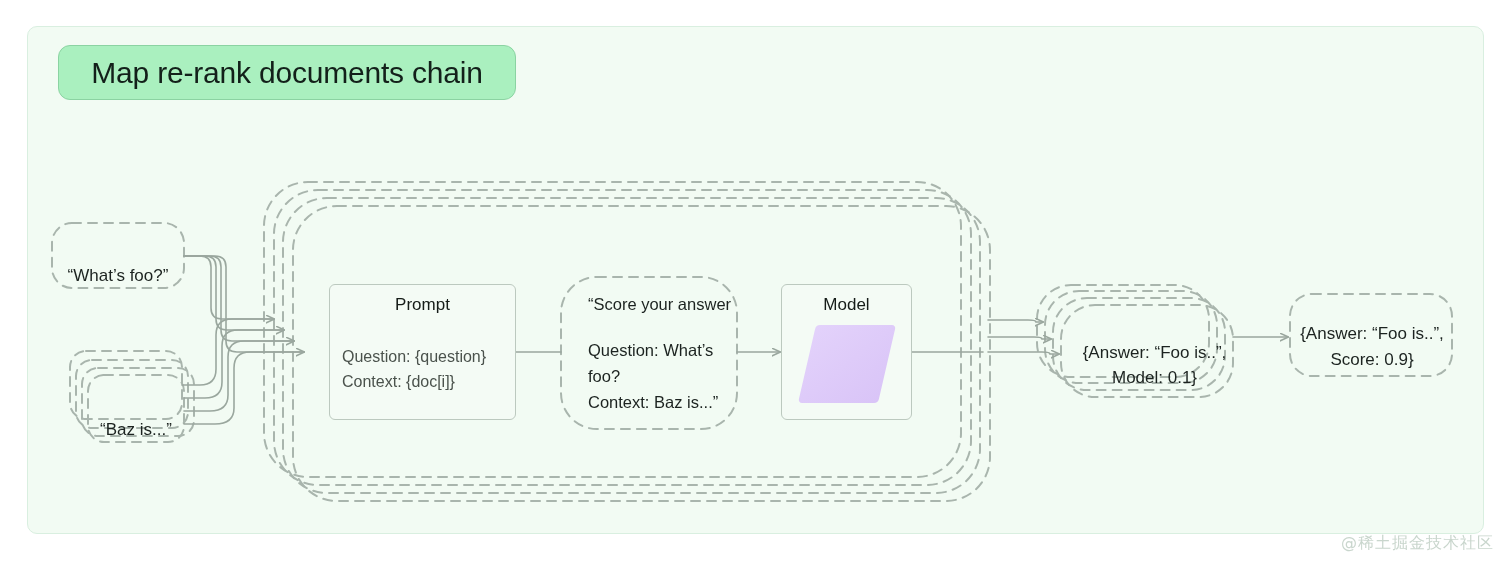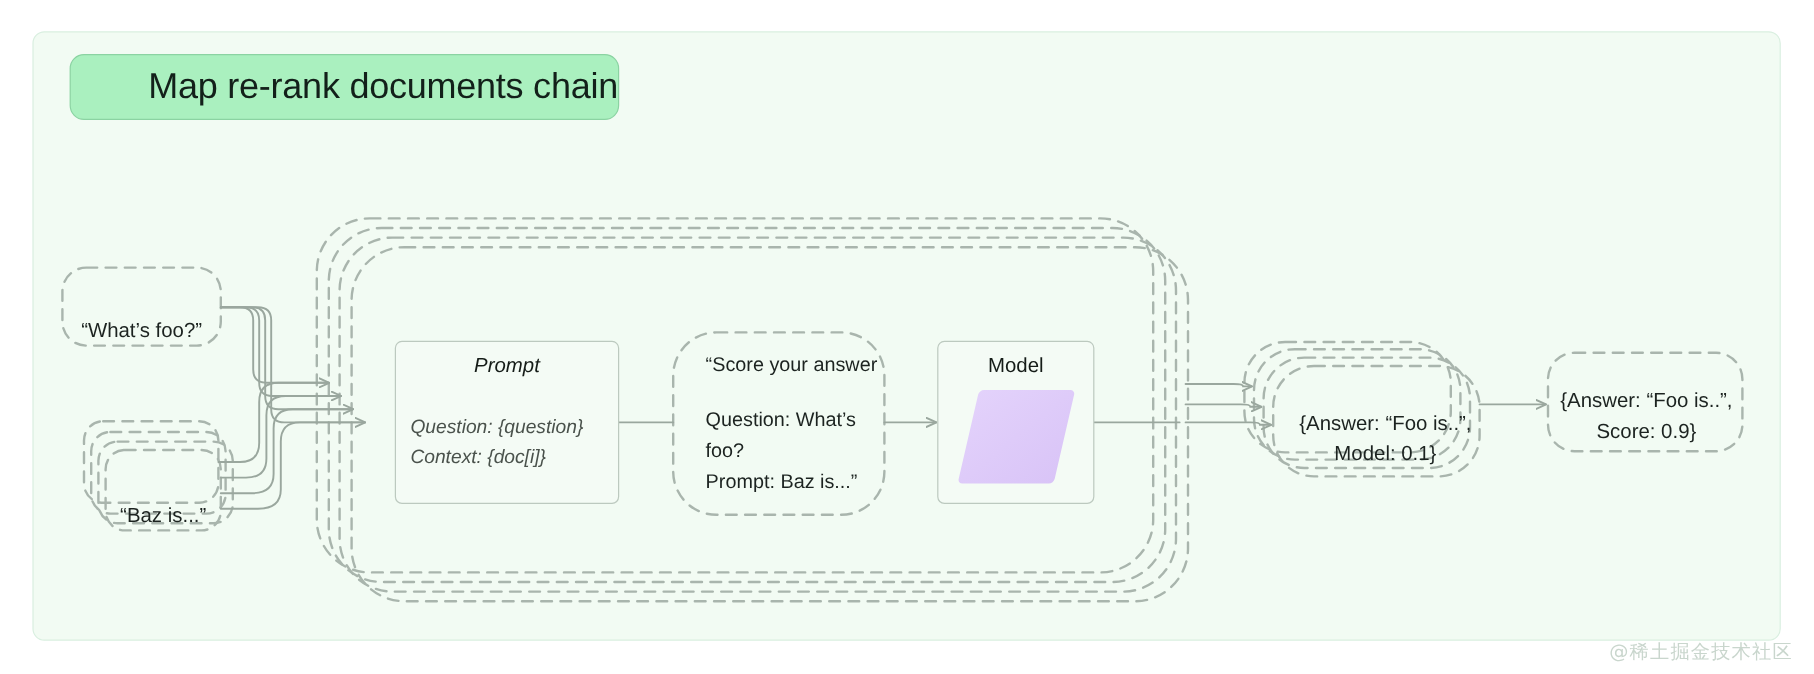--- a/index.html
+++ b/index.html
@@ -40,21 +40,21 @@
     left: 58px;
     top: 45px;
     width: 458px;
     height: 55px;
     background: #aaf0bf;
     border: 1px solid #8bd3a2;
     border-radius: 12px;
     box-sizing: border-box;
     display: flex;
     align-items: center;
-    justify-content: flex-end;
+    justify-content: center;
   }
   #title-pill .title-text {
     font-size: 30px;
     color: #13201a;
     letter-spacing: -0.2px;
     white-space: nowrap;
   }
 
   
   #wires {
@@ -103,21 +103,20 @@
     position: absolute;
     left: 329px;
     top: 284px;
     width: 187px;
     height: 136px;
     background: #f4fbf5;
     border: 1px solid #bcc9bf;
     border-radius: 6px;
     box-sizing: border-box;
     padding: 10px 12px 10px 12px;
-    font-style: italic;
   }
   #prompt-card .card-title {
     text-align: center;
     font-size: 17px;
     color: #151c18;
     margin-bottom: 6px;
   }
   #prompt-card .card-line {
     font-size: 16px;
     color: #4a524c;
@@ -310,21 +309,21 @@
     <div class="card-gap"></div>
     <div class="card-line">Question: {question}</div>
     <div class="card-line">Context: {doc[i]}</div>
   </div>
 
   <div id="rendered-prompt-text">
     <div class="rp-line">“Score your answer</div>
     <div class="rp-gap"></div>
     <div class="rp-line">Question: What’s</div>
     <div class="rp-line">foo?</div>
-    <div class="rp-line">Prompt: Baz is...”</div>
+    <div class="rp-line">Context: Baz is...”</div>
   </div>
 
   <div id="model-card">
     <div class="card-title">Model</div>
     <div id="model-glyph"></div>
   </div>
 
   <div class="node-text" id="answers-stack-label">
     <span>{Answer: “Foo is..”,</span>
     <span>Model: 0.1}</span>

